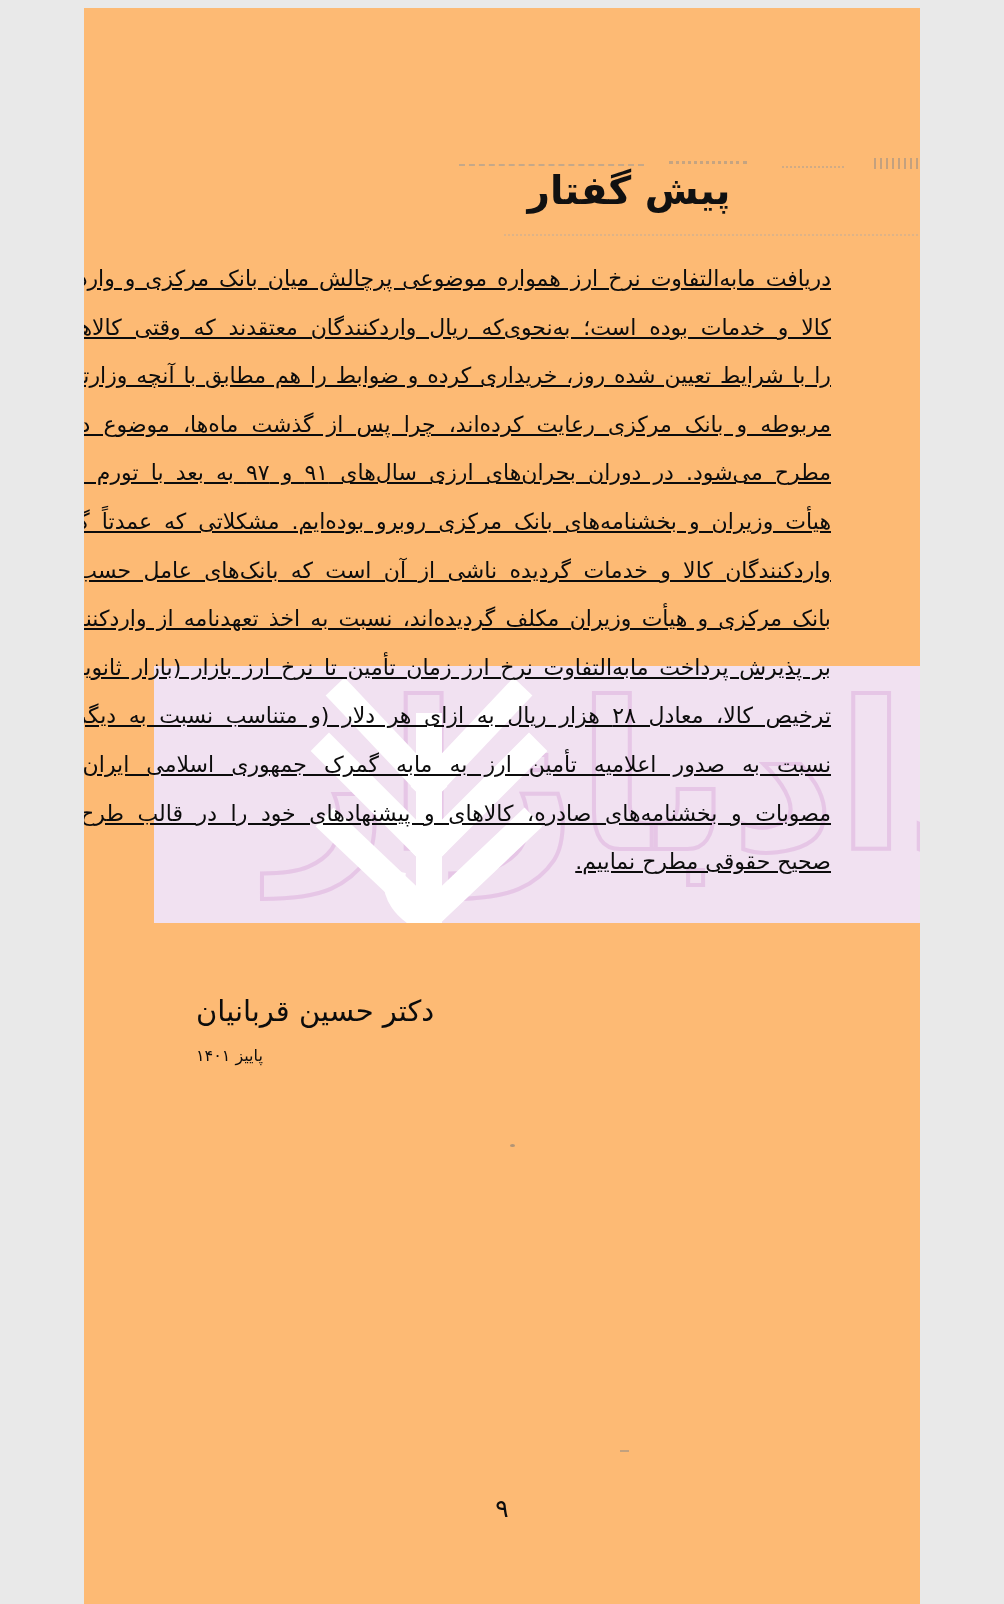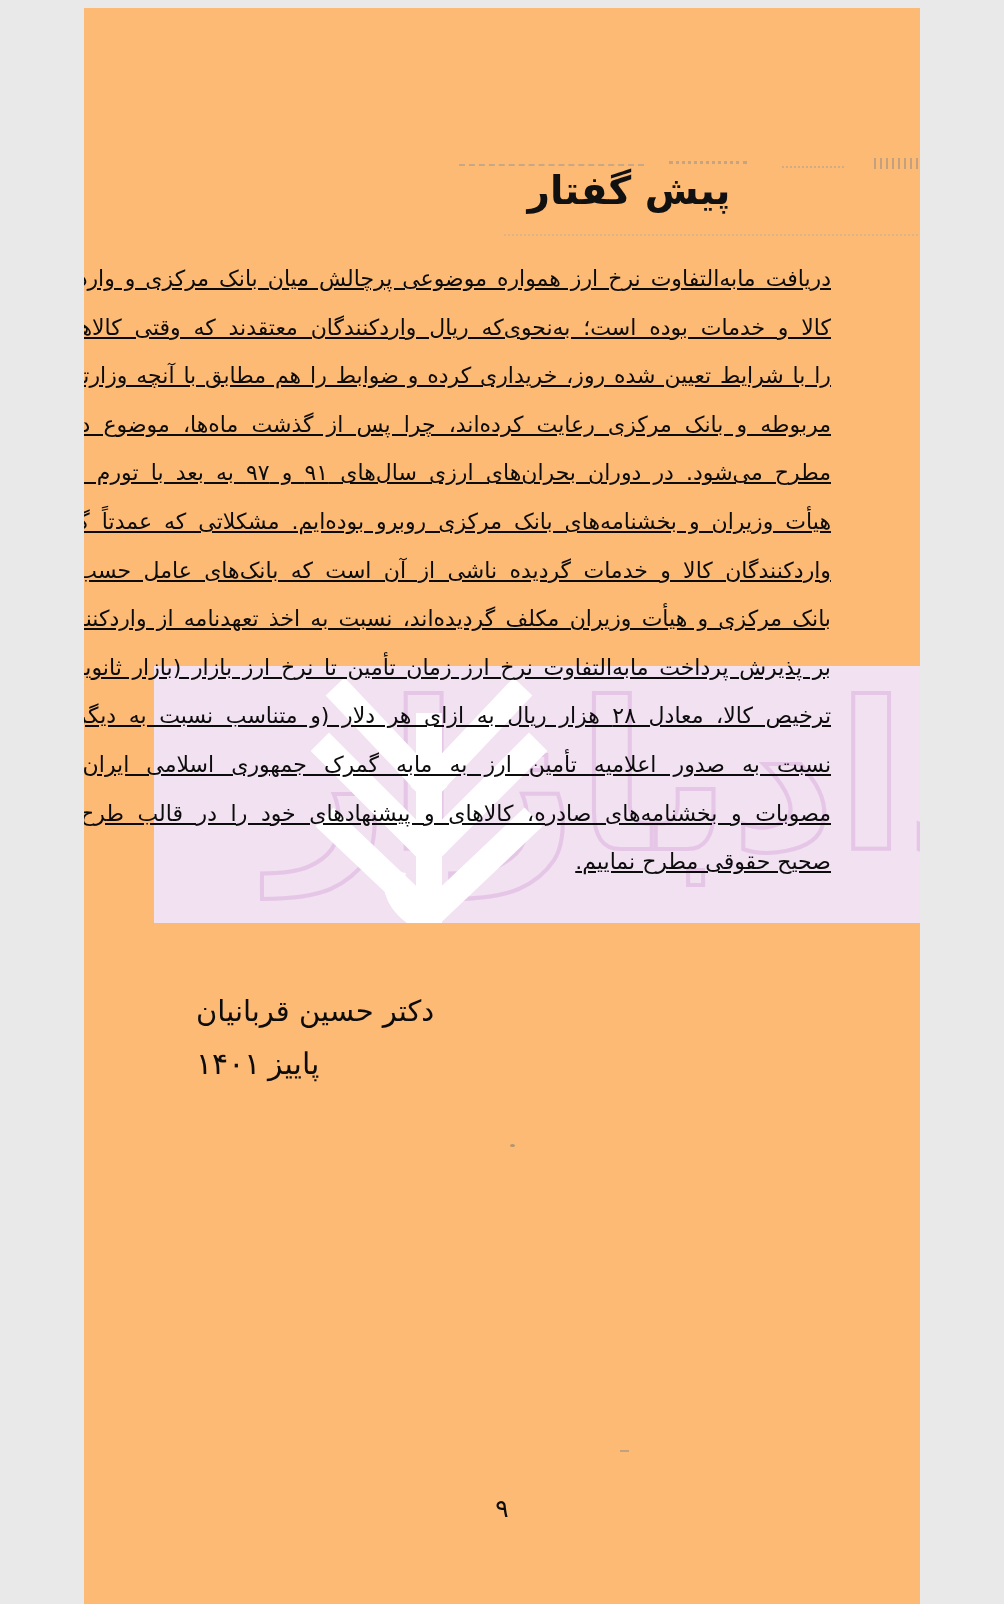--- a/index.html
+++ b/index.html
@@ -58,21 +58,21 @@
   .body-text .line {
     height:48.6px; line-height:48.6px;
     text-align:justify; text-align-last:justify;
     overflow:hidden;
     text-decoration:underline;
   }
   .body-text .line.last { text-align-last:right; }
 
   
   .sig-name { position:absolute; left:112px; top:986px;  font-size:29px; color:#0c0c0c; z-index:2; }
-  .sig-date { position:absolute; left:112px; top:1038px; font-size:30px; color:#0c0c0c; z-index:2;font-family:Liberation Serif, serif; }
+  .sig-date { position:absolute; left:112px; top:1038px; font-size:16px; color:#0c0c0c; z-index:2; }
 
   
   .page-num {
     position:absolute; left:0; right:0; top:1486px;
     text-align:center; font-size:25px; color:#0c0c0c;
   }
 </style>
 </head>
 <body>
 

